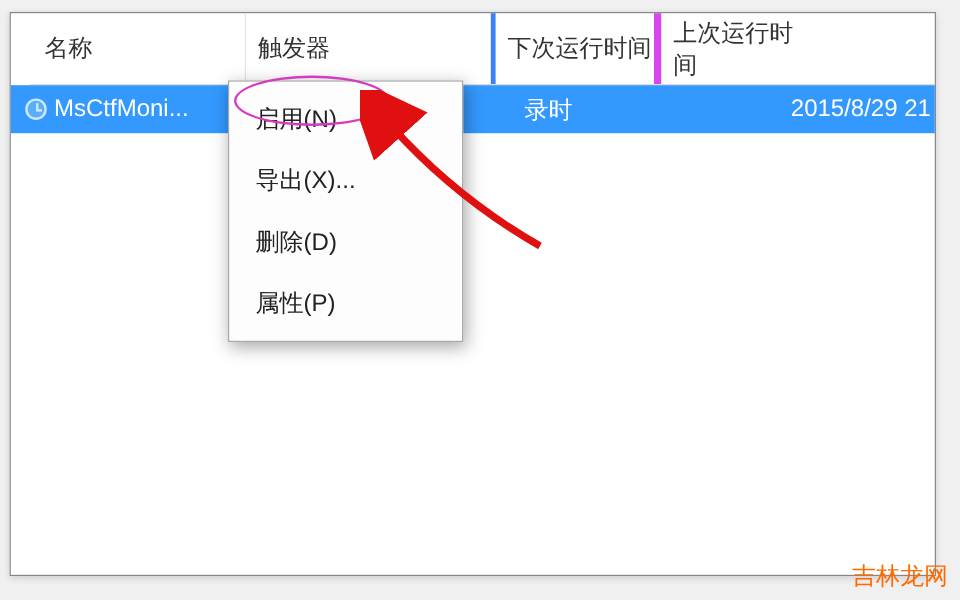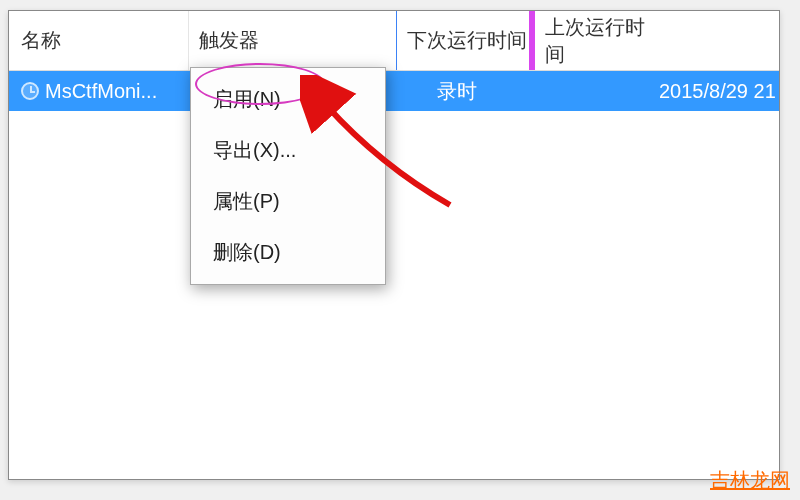--- a/index.html
+++ b/index.html
@@ -21,24 +21,25 @@
       border: 1px solid #888888;
       box-shadow: 0 2px 6px rgba(0,0,0,0.15);
     }
     .header-row {
       display: flex;
       height: 60px;
       align-items: center;
       border-bottom: 1px solid #dcdcdc;
       color: #333;
       font-size: 20px;
+      margin-left: 16px;
     }
     .col-name { width: 180px; padding-left: 12px; border-right: 1px solid #e5e5e5; height: 100%; display: flex; align-items: center; }
     .col-status { width: 114px; padding-left: 10px; border-right: 1px solid #e5e5e5; height: 100%; display: flex; align-items: center; }
-    .col-trigger { width: 208px; padding-left: 10px; border-right: 1px solid #3b82f6; height: 100%; display: flex; align-items: center; }
+    .col-trigger { width: 208px; padding-left: 10px; border-right: 4px solid #3b82f6; height: 100%; display: flex; align-items: center; }
     .col-next { width: 138px; padding-left: 10px; border-right: 6px solid #d946ef; height: 100%; display: flex; align-items: center; }
     .col-last { width: 128px; padding-left: 10px; height: 100%; display: flex; align-items: center; }
     .data-row {
       display: flex;
       height: 40px;
       align-items: center;
       background: #3399ff;
       color: #ffffff;
       font-size: 20px;
     }
@@ -97,21 +98,20 @@
       left: 300px;
       pointer-events: none;
     }
     .watermark {
       position: absolute;
       bottom: 6px;
       right: 10px;
       color: #ff6a00;
       font-size: 20px;
       font-weight: 500;
-      text-decoration: underline;
     }
   </style>
 </head>
 <body>
 
 <div class="window">
   <div class="header-row">
     <div class="col-name">名称</div>
     <div class="col-trigger">触发器</div>
     <div class="col-next">下次运行时间</div>
@@ -129,22 +129,22 @@
     <div class="col-next" style="border:none;"></div>
     <div class="col-last" style="border:none;align-items:center;">
       <span>2015/8/29 21</span>
     </div>
   </div>
 </div>
 
 <div class="context-menu">
   <div class="menu-item">启用(N)</div>
   <div class="menu-item">导出(X)...</div>
+  <div class="menu-item">删除(D)</div>
   <div class="menu-item">属性(P)</div>
-  <div class="menu-item">删除(D)</div>
 </div>
 
 <div class="highlight-ellipse"></div>
 
 <svg class="arrow-annotation" width="180" height="140">
   <defs>
     <marker id="arrowhead" markerWidth="12" markerHeight="12" refX="2" refY="5" orient="auto">
       <polygon points="0 0, 12 5, 0 10" fill="#e01010"></polygon>
     </marker>
   </defs>

